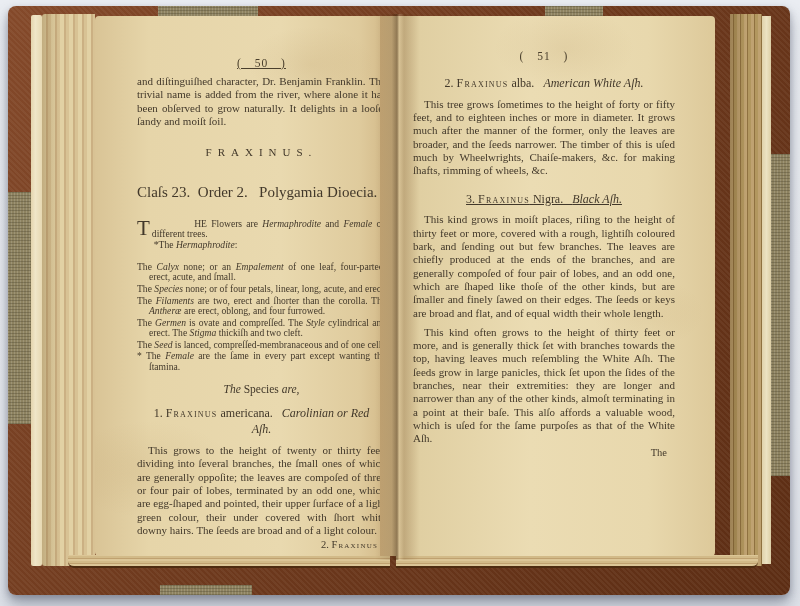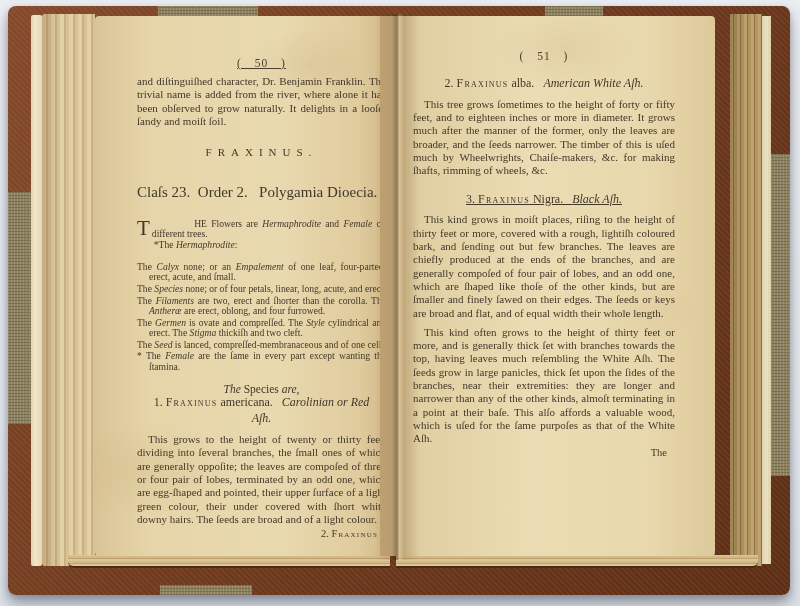--- a/index.html
+++ b/index.html
@@ -62,21 +62,21 @@
   .indent{text-indent:11px;}
   .genus{text-align:center;font-size:11px;font-weight:normal;letter-spacing:6px;margin:18px 0 0;}
   .ash{text-align:center;font-size:10.5px;margin-top:8px;}
   .ash .sp{letter-spacing:3px;font-size:11px;}
   .classline{text-align:left;font-size:15px;margin-top:26px;white-space:pre-wrap;}
   .tax-block{font-size:9.6px;line-height:1.1;margin-top:7px;text-align:justify;}
   .tax{padding-left:12px;text-indent:-12px;margin-top:1px;}
   .tax-lead{white-space:pre-wrap;margin-top:0;}
   .dropcap{float:left;font-size:21px;line-height:18px;padding:0 2px 0 0;}
   .species-intro{text-align:center;font-size:11.5px;margin-top:11px;}
-  .species-head{text-align:center;font-size:12px;line-height:1.32;white-space:pre-wrap;}
+  .species-head{text-align:center;font-size:12px;margin-top:11px;line-height:1.32;white-space:pre-wrap;}
   .mt14{margin-top:14px;} .mt16{margin-top:16px;} .mt20{margin-top:14px;text-decoration:underline;}
   .catchword{text-align:right;font-size:10.5px;margin-top:2px;padding-right:8px;}
   .i{font-style:italic;}
   .sc{font-variant-caps:small-caps;letter-spacing:1.2px;}
 </style>
 </head>
 <body>
 
 <div class="scene">
   <div class="book">

